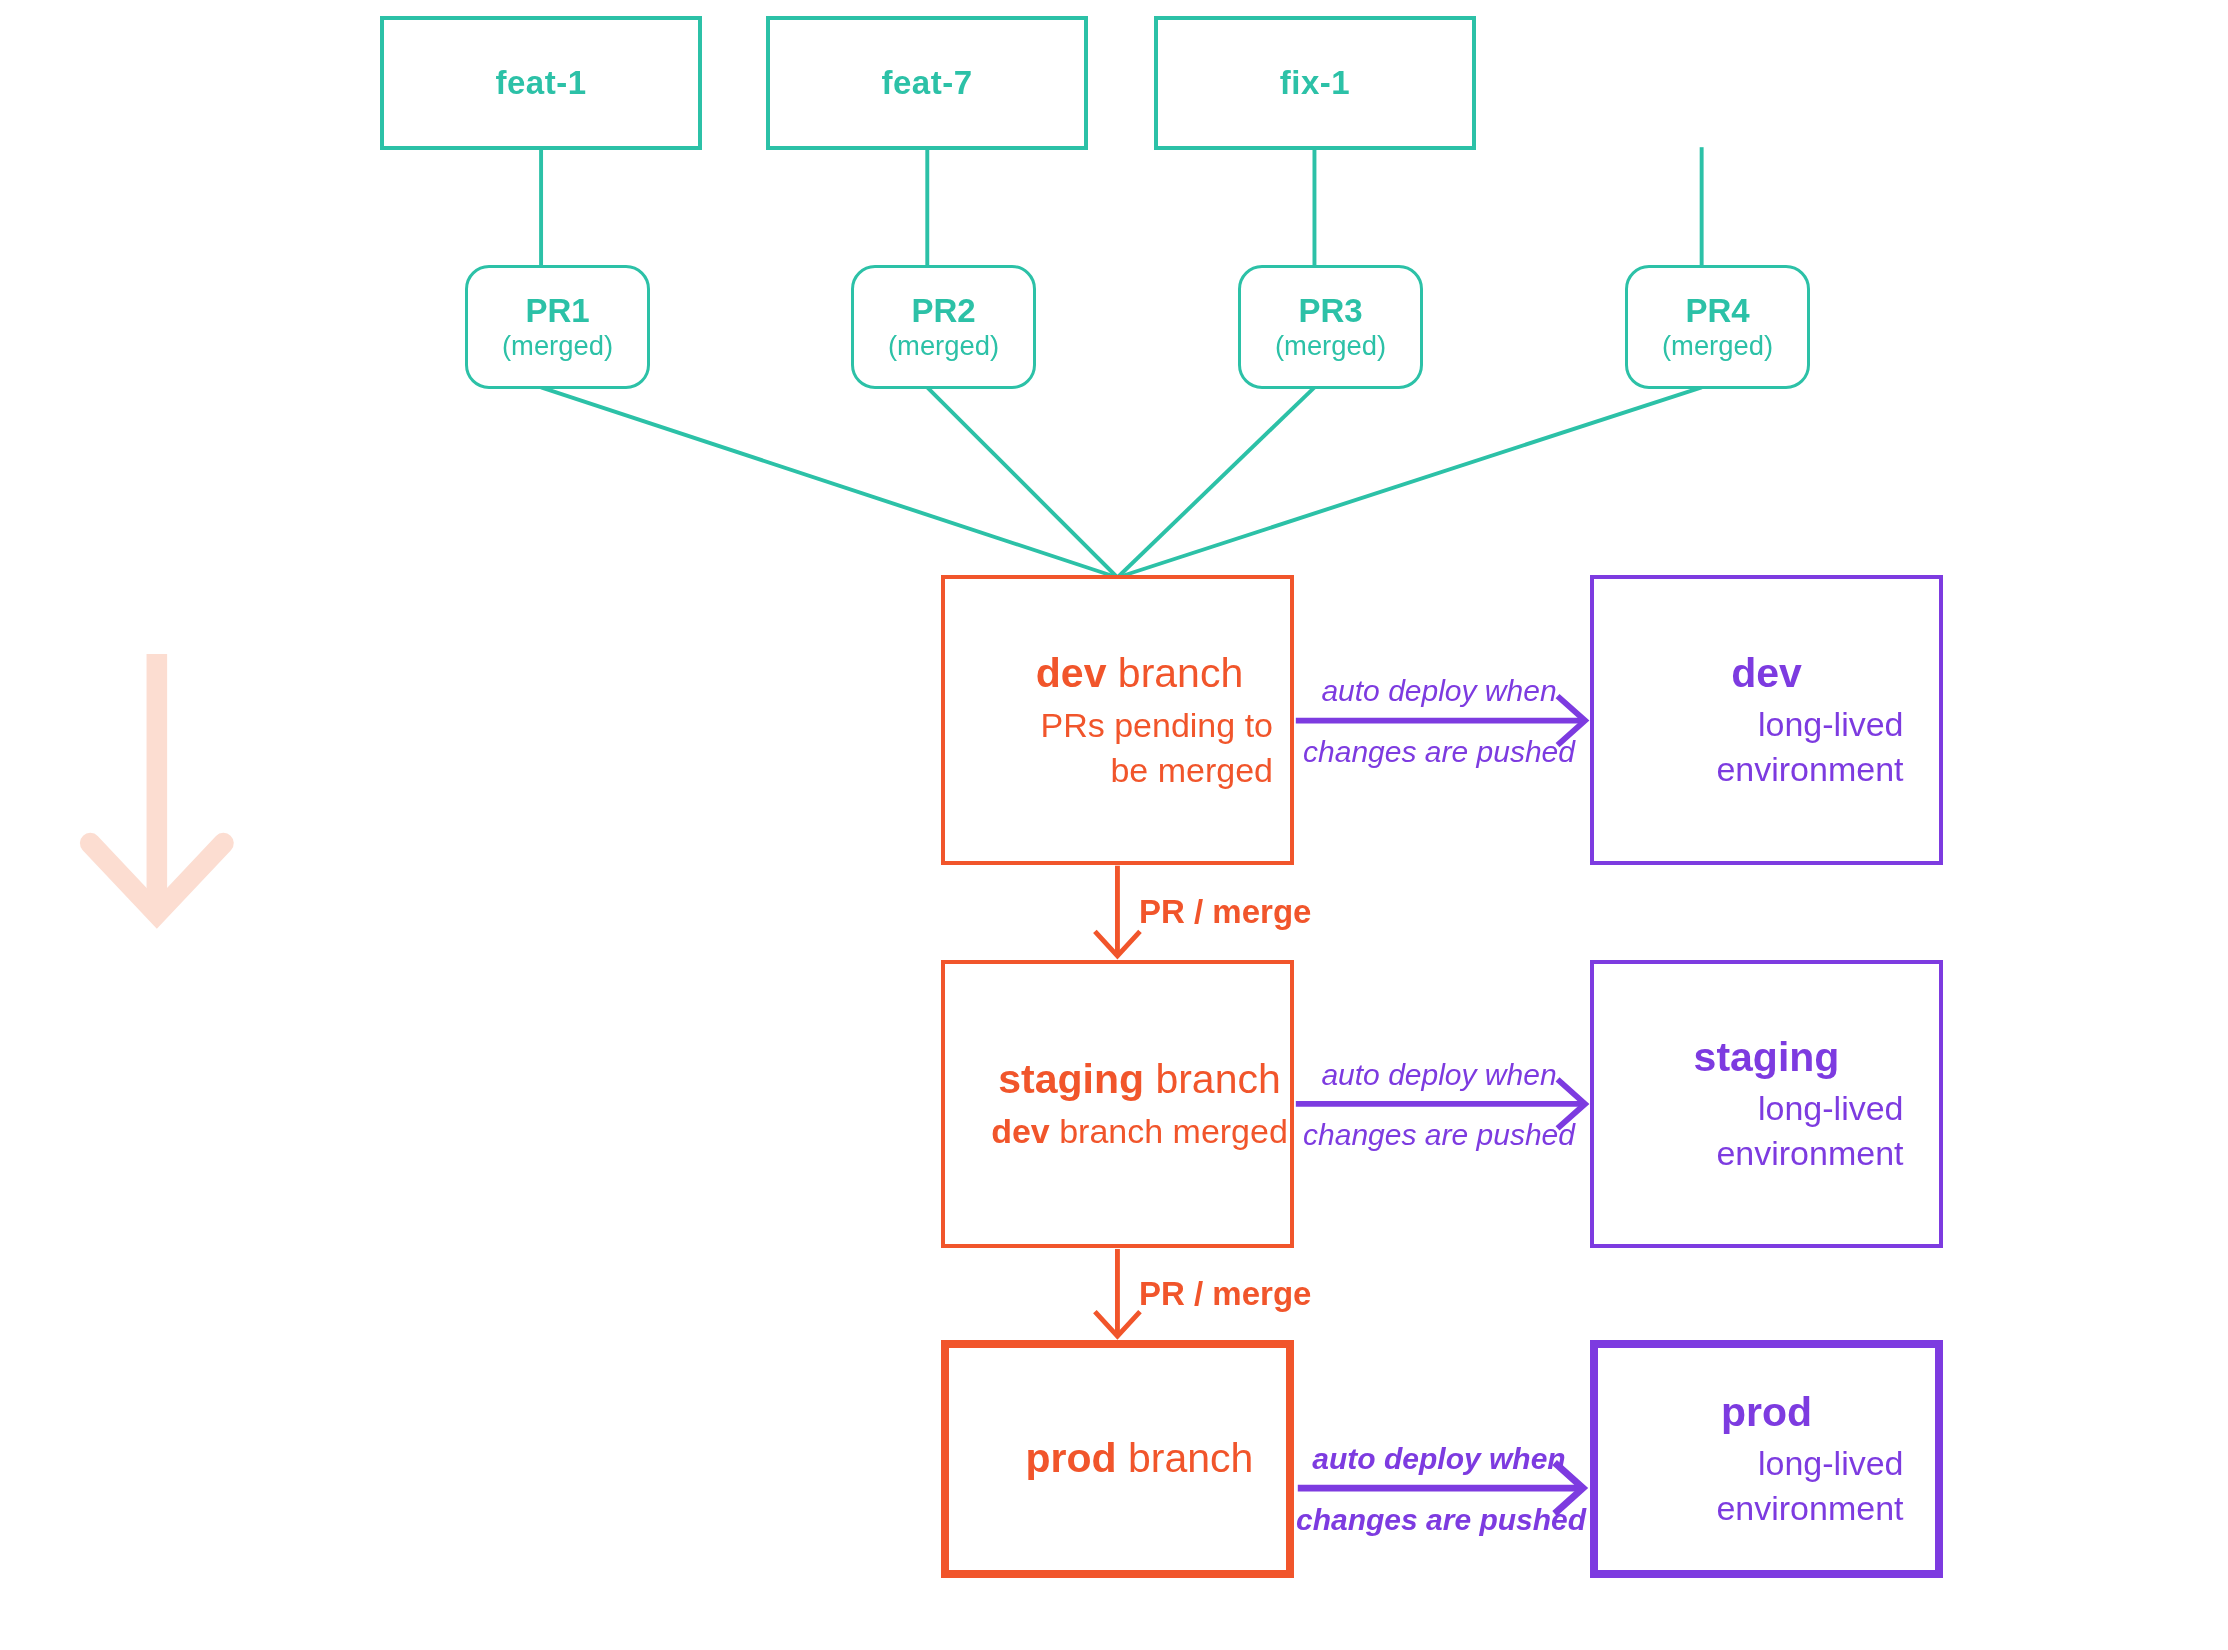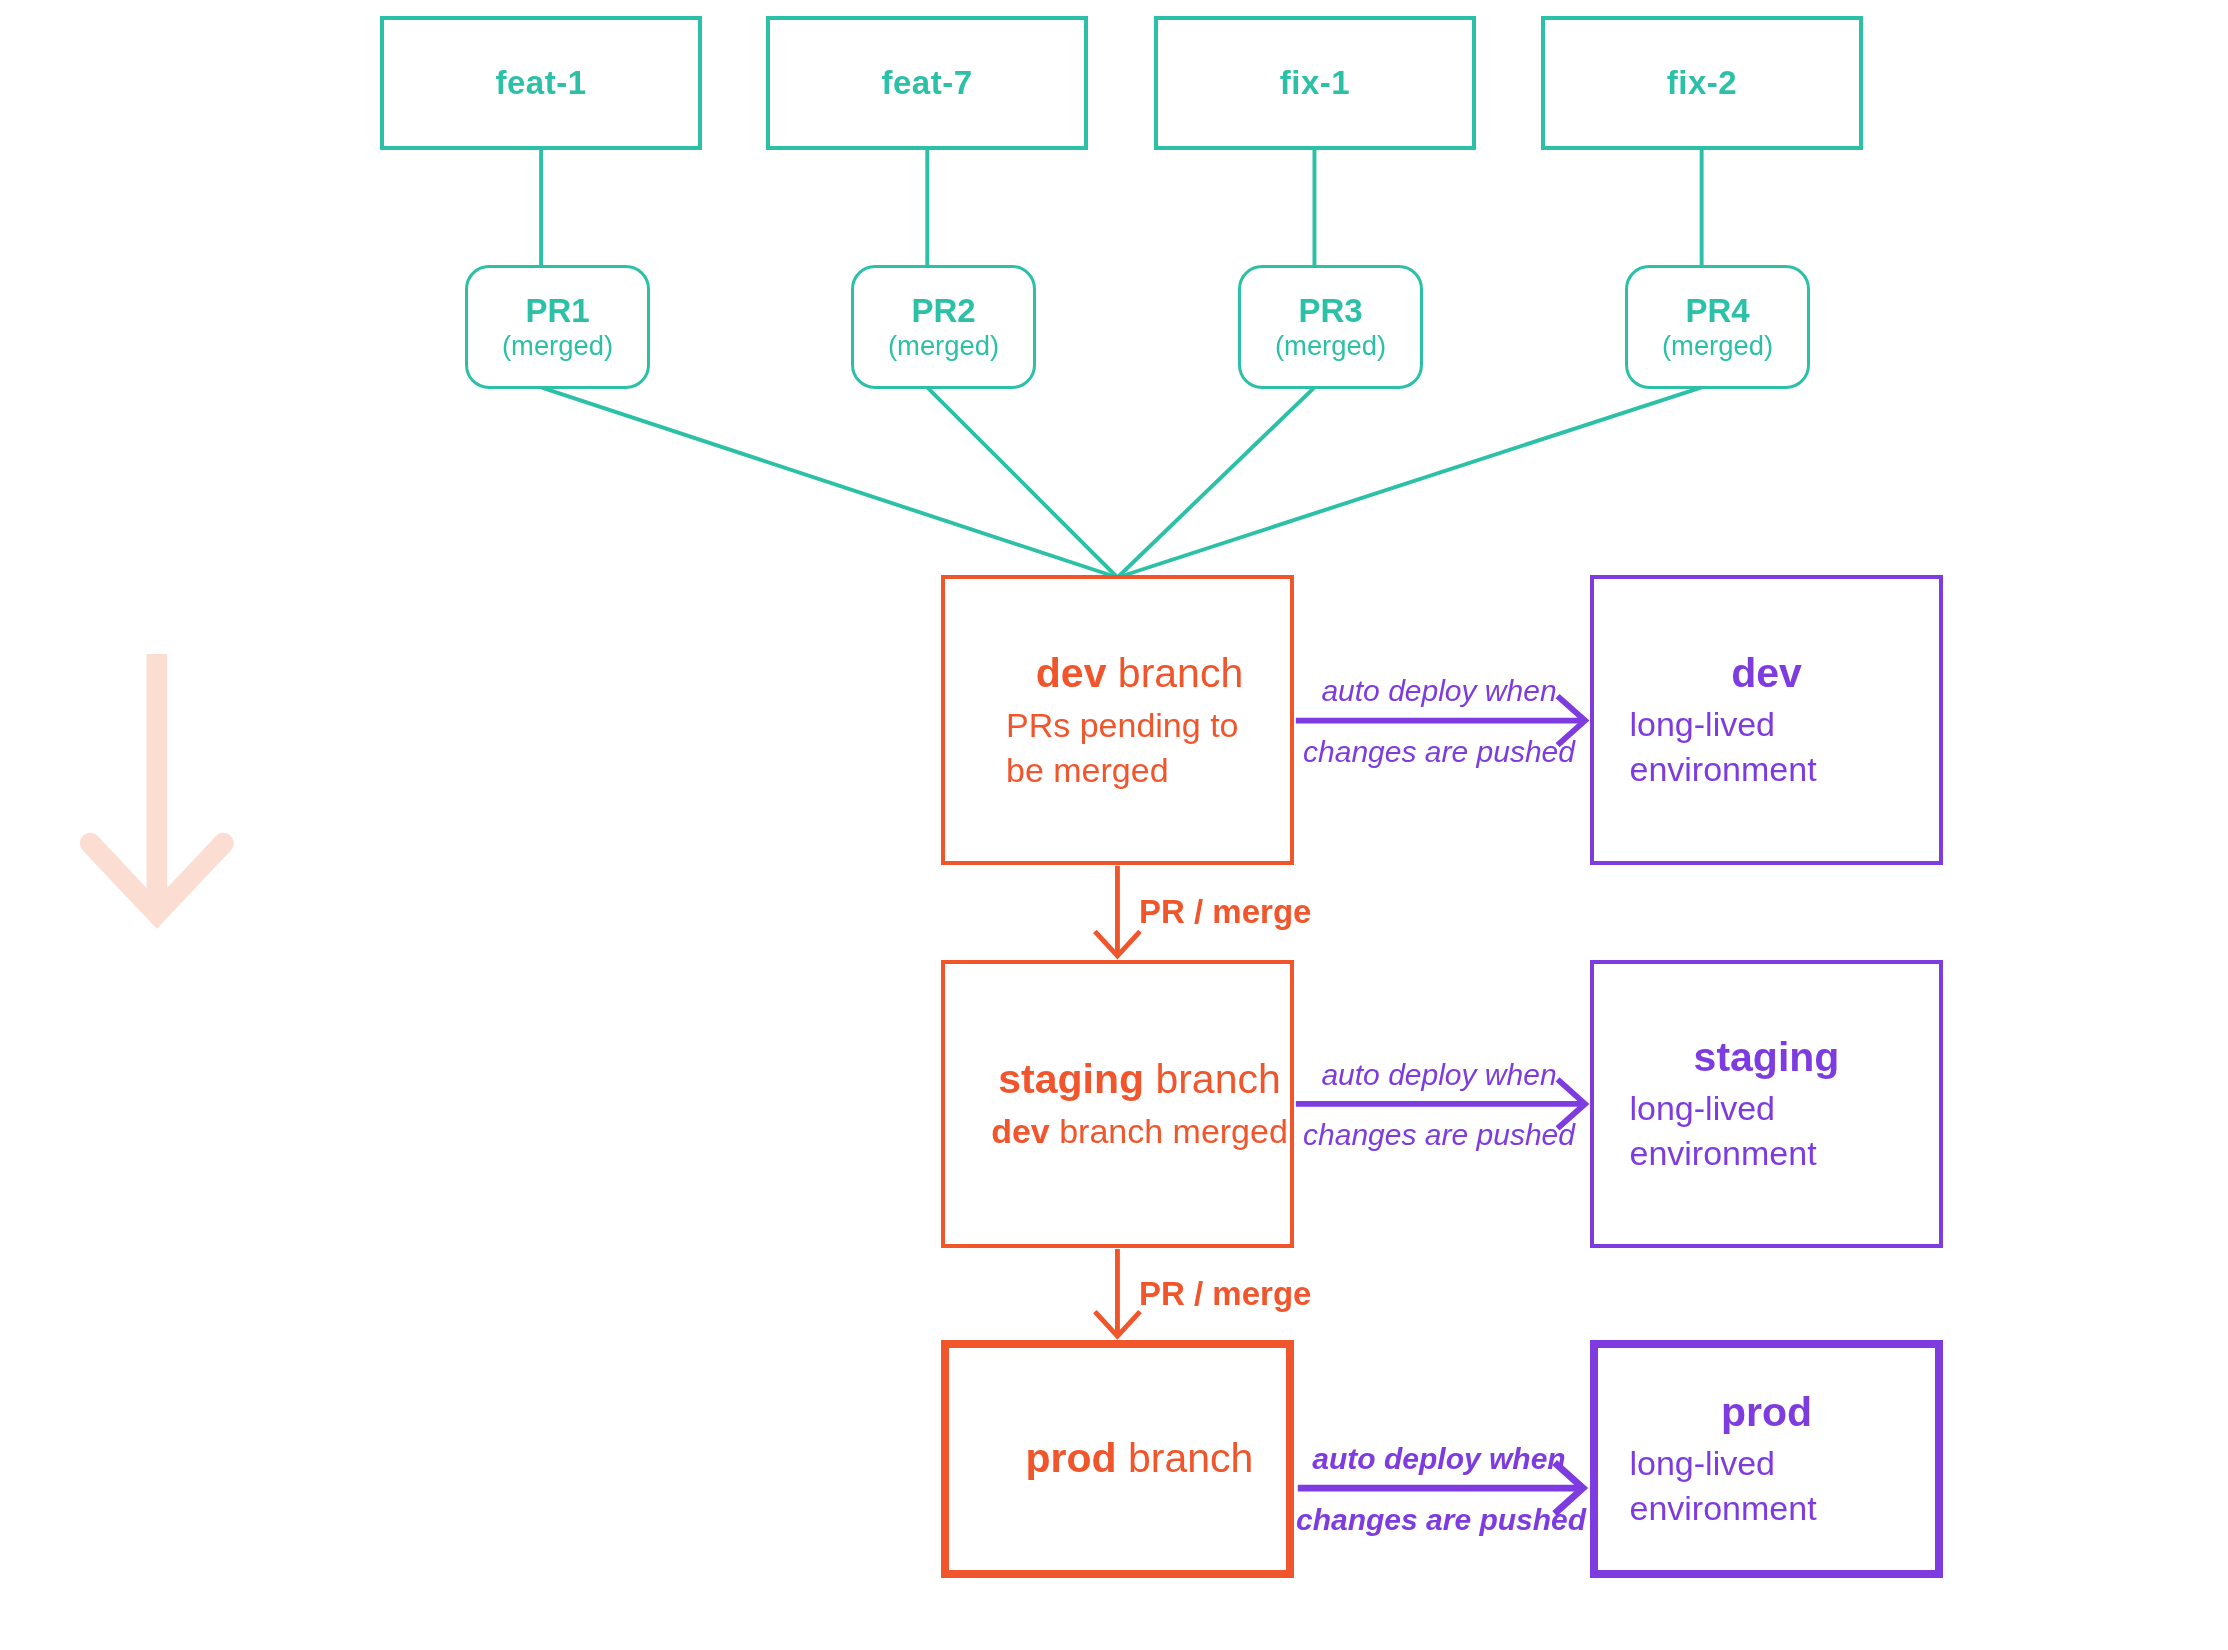--- a/index.html
+++ b/index.html
@@ -26,21 +26,21 @@
   .pink-shape  { stroke: var(--pink-arrow); fill: none; }
 
   .box {
     position: absolute;
     box-sizing: border-box;
     background: #ffffff;
     display: flex;
     flex-direction: column;
     align-items: center;
     justify-content: center;
-    text-align: left;
+    text-align: right;
   }
   .box.teal   { border: 4.9px solid var(--teal);   }
   .box.orange { border: 4.9px solid var(--orange); padding-left: 44px; }
   .box.purple { border: 4.9px solid var(--purple); }
   .box.thick  { border-width: 8.8px; }
 
   .top-box { top: 15.7px; width: 322px; height: 134px; }
   .top-label {
     color: var(--teal);
     font-size: 33px;
@@ -161,23 +161,20 @@
 
   <div class="box teal top-box" style="left:380px">
     <span class="top-label">feat-1</span>
   </div>
   <div class="box teal top-box" style="left:766px">
     <span class="top-label">feat-7</span>
   </div>
   <div class="box teal top-box" style="left:1154px">
     <span class="top-label">fix-1</span>
   </div>
-  <div class="box teal top-box" style="left:1541px">
-    <span class="top-label">fix-2</span>
-  </div>
 
   <div class="box teal pr-box" style="left:465px">
     <span class="pr-title">PR1</span>
     <span class="pr-status">(merged)</span>
   </div>
   <div class="box teal pr-box" style="left:851px">
     <span class="pr-title">PR2</span>
     <span class="pr-status">(merged)</span>
   </div>
   <div class="box teal pr-box" style="left:1238px">

